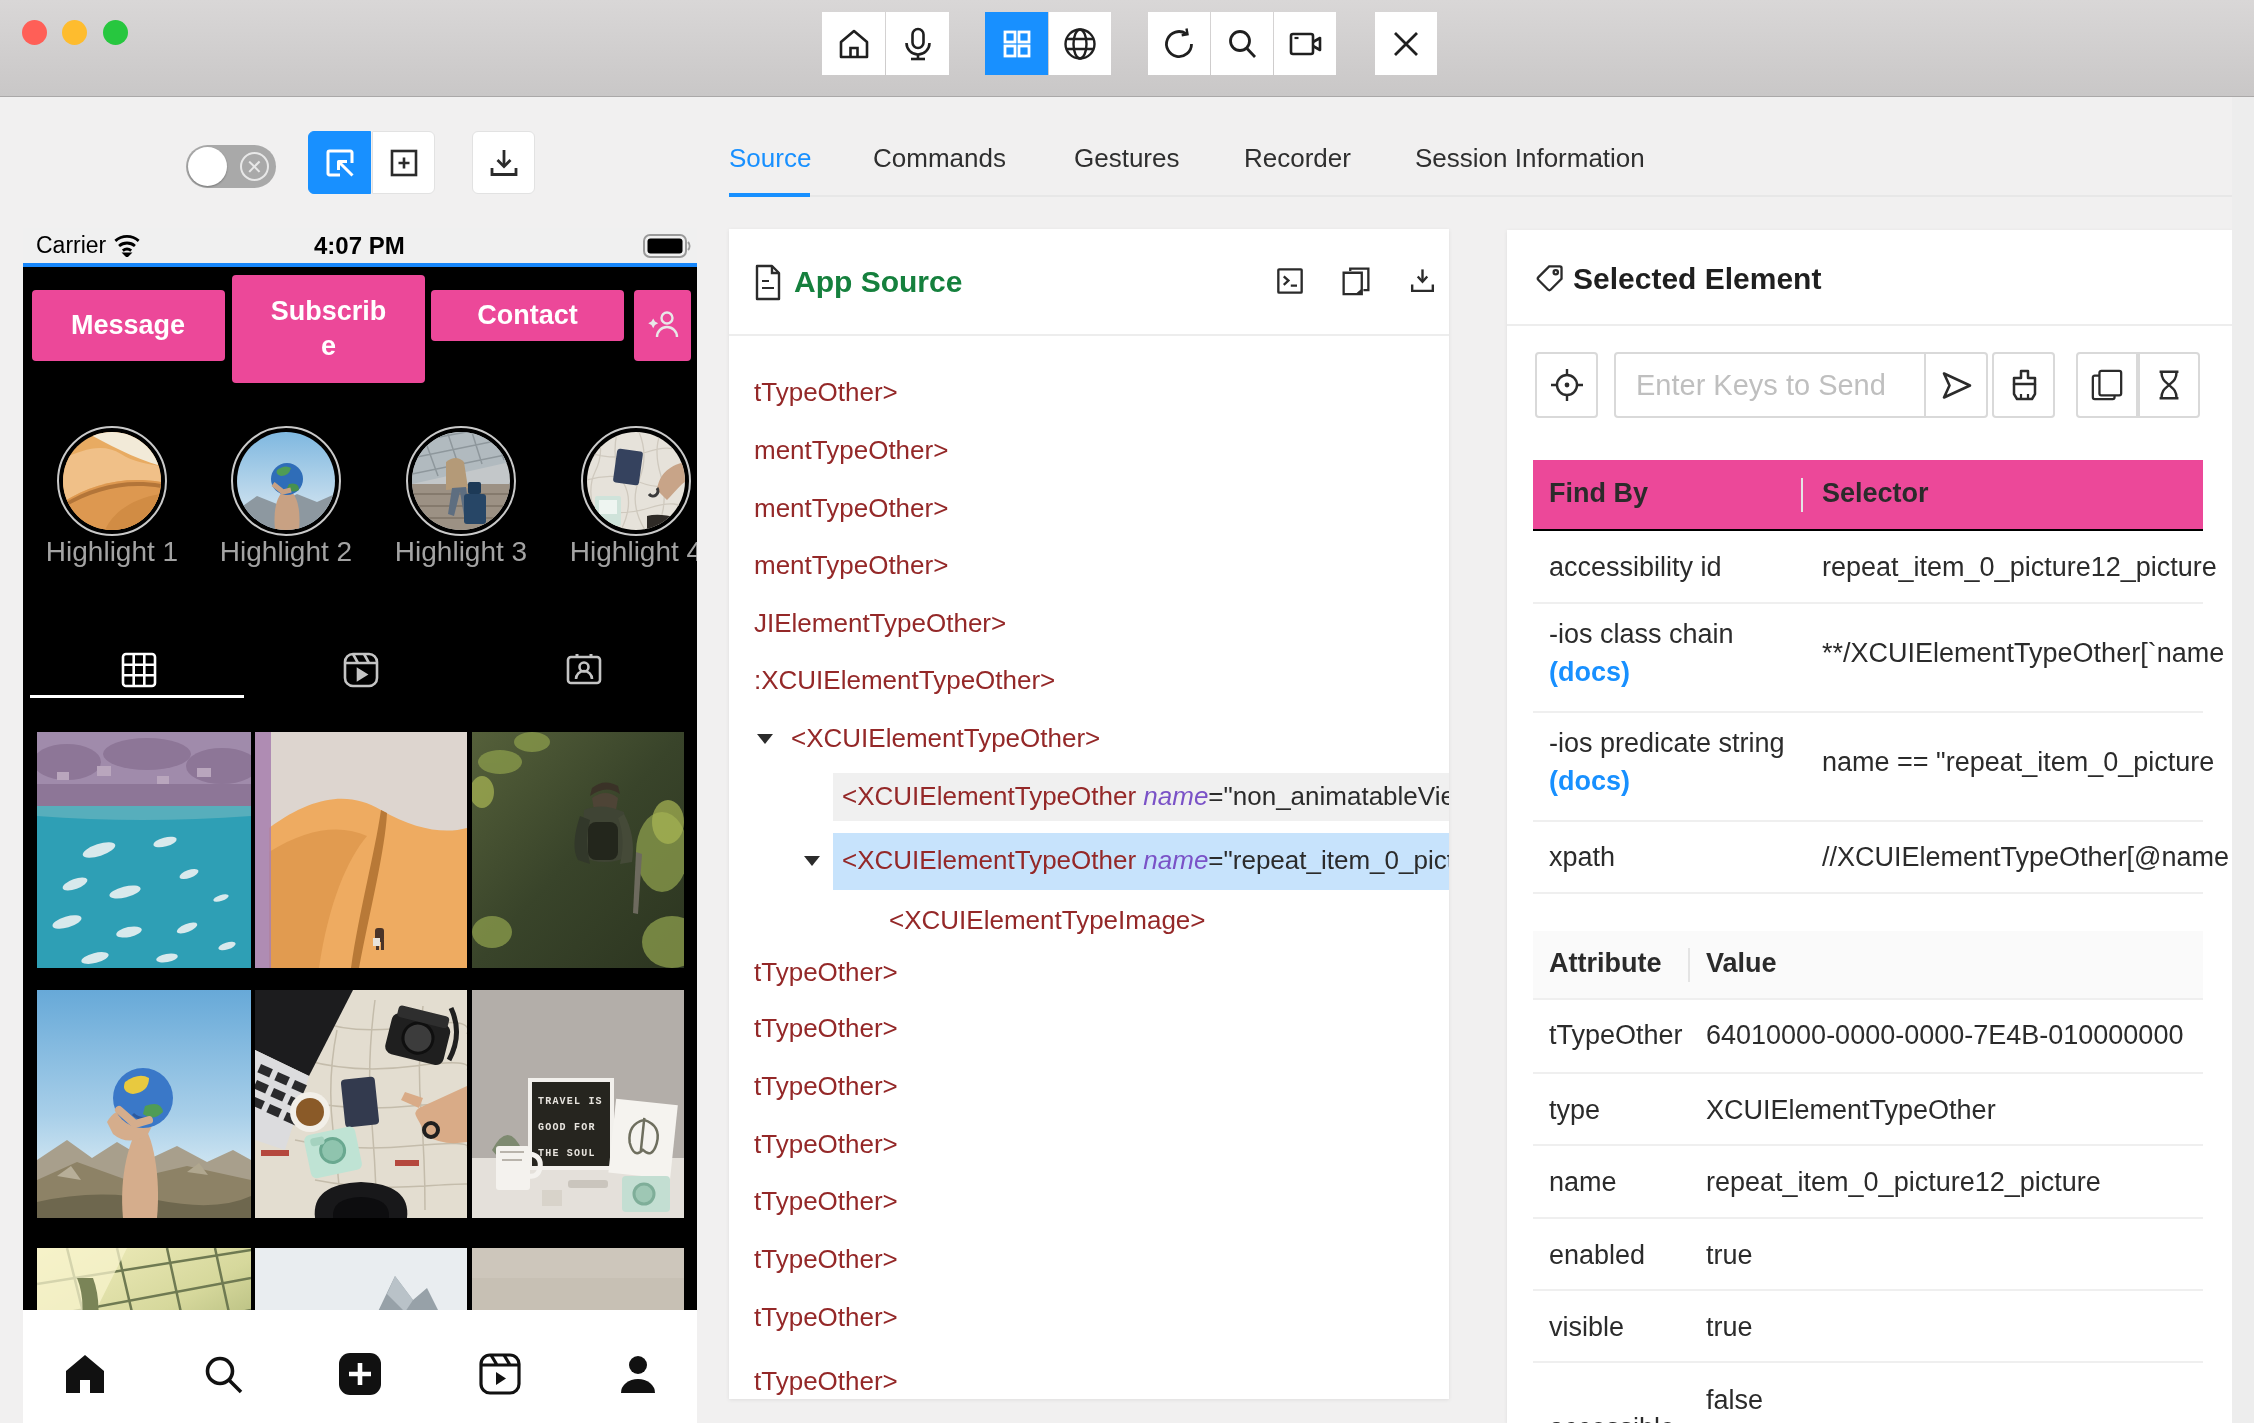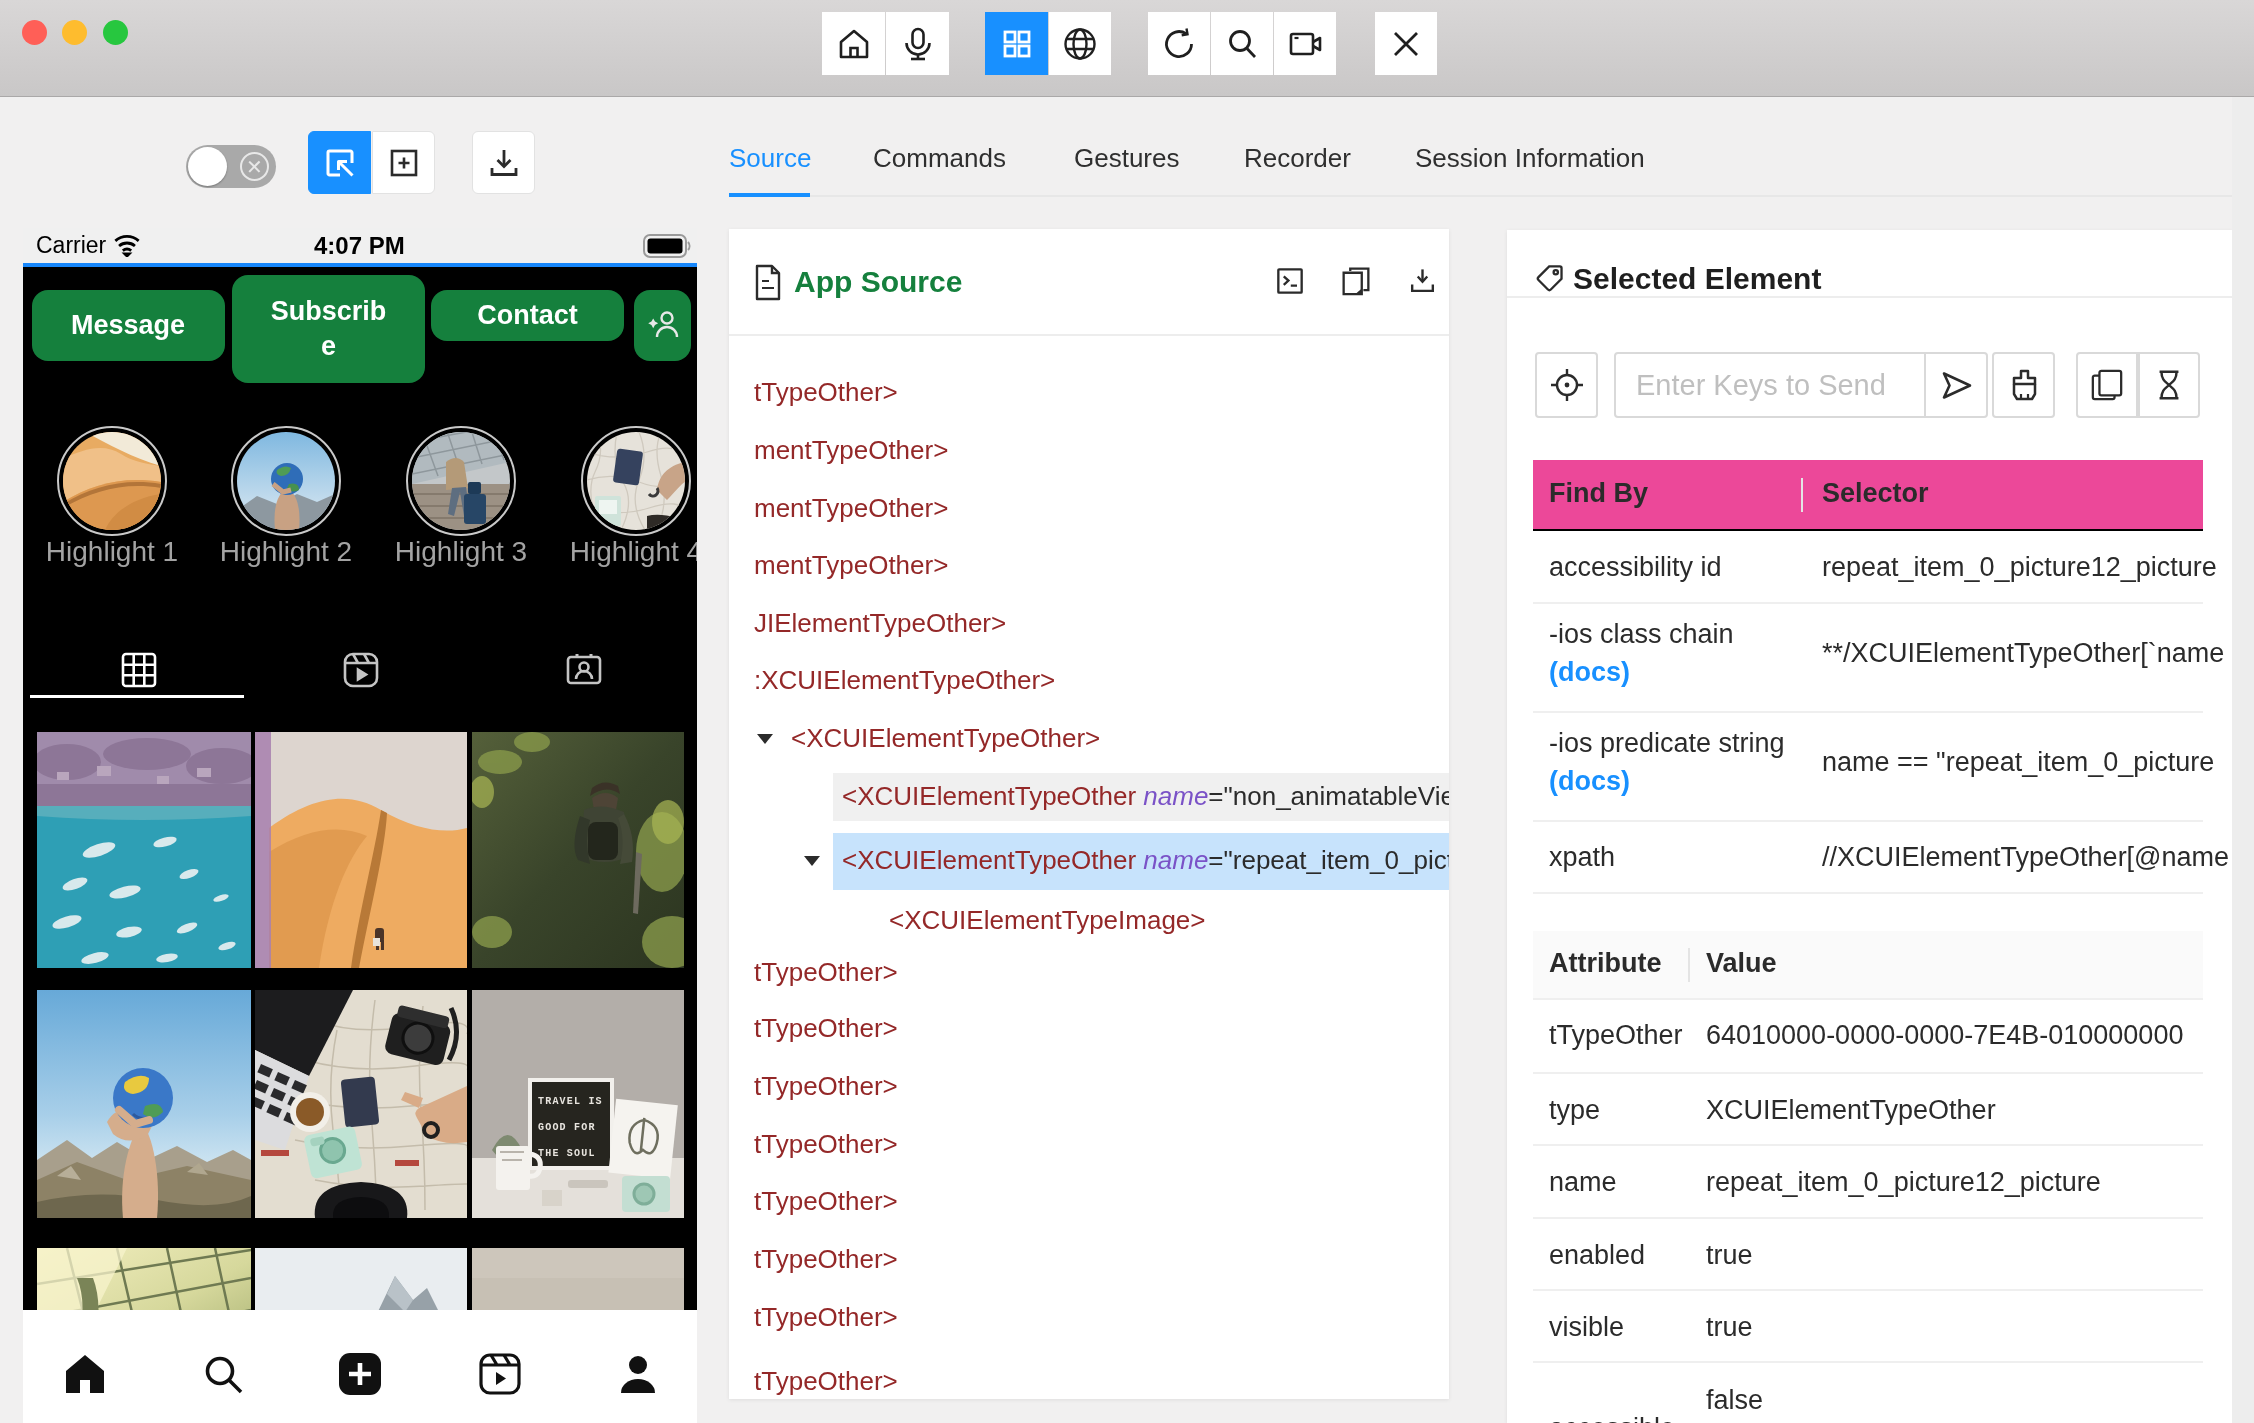--- a/index.html
+++ b/index.html
@@ -13,21 +13,21 @@
 .tbtn svg{display:block}
 
 #toggle{position:absolute;left:186px;top:145px;width:90px;height:43px;background:#a9a9a9;border-radius:22px}
 #toggle .knob{position:absolute;left:2px;top:2px;width:39px;height:39px;border-radius:50%;background:#fff;box-shadow:0 1px 2px rgba(0,0,0,.3)}
 #toggle .xc{position:absolute;right:7px;top:7px;width:29px;height:29px;border-radius:50%;border:2px solid #e8e8e8;color:#e8e8e8;display:flex;align-items:center;justify-content:center;font-size:20px}
 .lbtn{position:absolute;top:131px;width:63px;height:63px;background:#fff;display:flex;align-items:center;justify-content:center;border:1px solid #e2e2e2}
 
 #phone{position:absolute;left:23px;top:228px;width:674px;height:1195px;background:#000;overflow:hidden}
 #statusbar{position:absolute;left:0;top:0;width:674px;height:35px;background:#f0f0f0;color:#000}
 #bluline{position:absolute;left:0;top:35px;width:674px;height:3.5px;background:#1787fb}
-.pbtn{position:absolute;background:#15803d;border-radius:16px;color:#fff;display:flex;align-items:center;justify-content:center;text-align:center;font-weight:700;font-size:27px}
+.pbtn{position:absolute;background:#ec4899;border-radius:4px;color:#fff;display:flex;align-items:center;justify-content:center;text-align:center;font-weight:700;font-size:27px}
 .hlwrap{position:absolute;top:198px;width:110px;height:110px;border-radius:50%;border:2px solid #c9c9c9}
 .hlimg{position:absolute;left:4px;top:4px;width:98px;height:98px;border-radius:50%;overflow:hidden}
 .hllab{position:absolute;top:308px;color:#a3a3a3;font-size:28px;text-align:center;width:160px}
 .gph{position:absolute;overflow:hidden}
 #pnav{position:absolute;left:0;top:1082px;width:674px;height:113px;background:#fff}
 
 .tab{position:absolute;top:143px;font-size:26px;color:#2f2f2f}
 #srccard{position:absolute;left:729px;top:229px;width:720px;height:1170px;background:#fff;box-shadow:0 1px 4px rgba(0,0,0,.08);overflow:hidden}
 .srow{position:absolute;font-size:26px;color:#942828;white-space:nowrap}
 .caret{position:absolute;width:0;height:0;border-left:8px solid transparent;border-right:8px solid transparent;border-top:10px solid #2b2b2b}
@@ -520,21 +520,21 @@
       <div class="srow" style="left:25px;top:842px">tTypeOther&gt;</div>
       <div class="srow" style="left:25px;top:900px">tTypeOther&gt;</div>
       <div class="srow" style="left:25px;top:957px">tTypeOther&gt;</div>
       <div class="srow" style="left:25px;top:1015px">tTypeOther&gt;</div>
       <div class="srow" style="left:25px;top:1073px">tTypeOther&gt;</div>
       <div class="srow" style="left:25px;top:1137px">tTypeOther&gt;</div>
     </div>
   </div>
   <div id="rightpanel">
     <div id="selcard">
-      <div class="abs" style="left:0;top:0;width:725px;height:68px;border-bottom:2px solid #ededed">
+      <div class="abs" style="left:0;top:0;width:725px;height:96px;border-bottom:2px solid #ededed">
         <svg style="position:absolute;left:29px;top:34px" width="28" height="28" viewBox="0 0 34 34" fill="none" stroke="#2b2b2b" stroke-width="2.8">
             <path d="M3 16 L16 3 H29 a2 2 0 0 1 2 2 V18 L18 31 a2.5 2.5 0 0 1 -3.5 0 L3 19.5 a2.5 2.5 0 0 1 0 -3.5 Z"></path>
             <circle cx="24" cy="10" r="2.6"></circle>
           </svg>
         <span class="abs" style="left:66px;top:32px;font-size:30px;font-weight:700;color:#1f1f1f">Selected Element</span>
       </div>
 
       <div class="rbtn" style="left:28px;top:122px;width:63px;height:66px">
         <svg width="36" height="36" viewBox="0 0 36 36" fill="none" stroke="#2b2b2b" stroke-width="2.4">
             <circle cx="18" cy="18" r="10"></circle>

